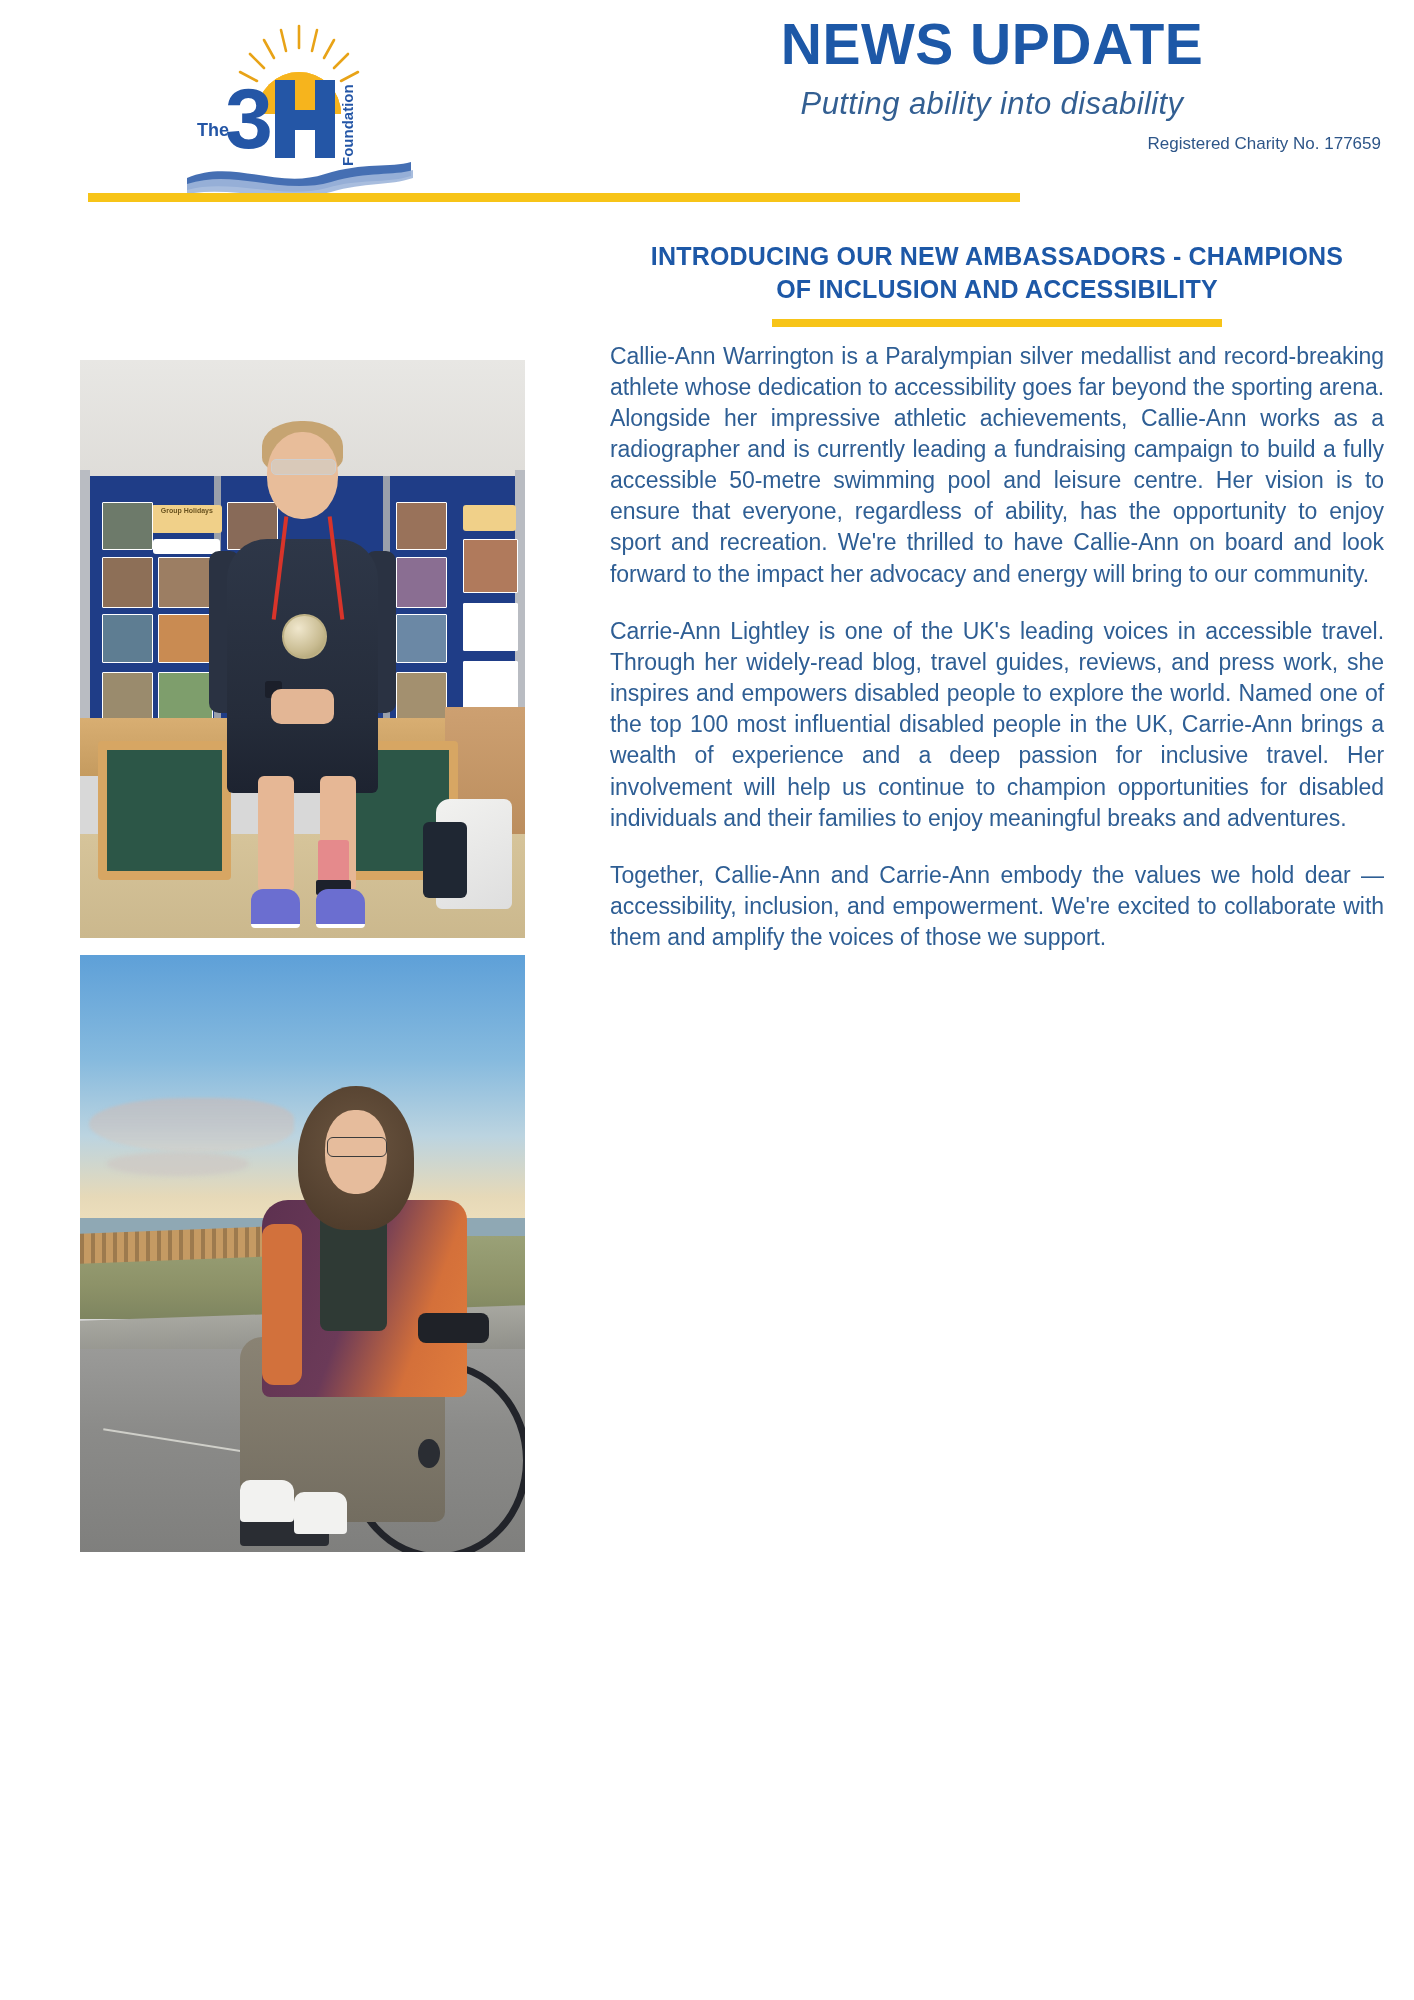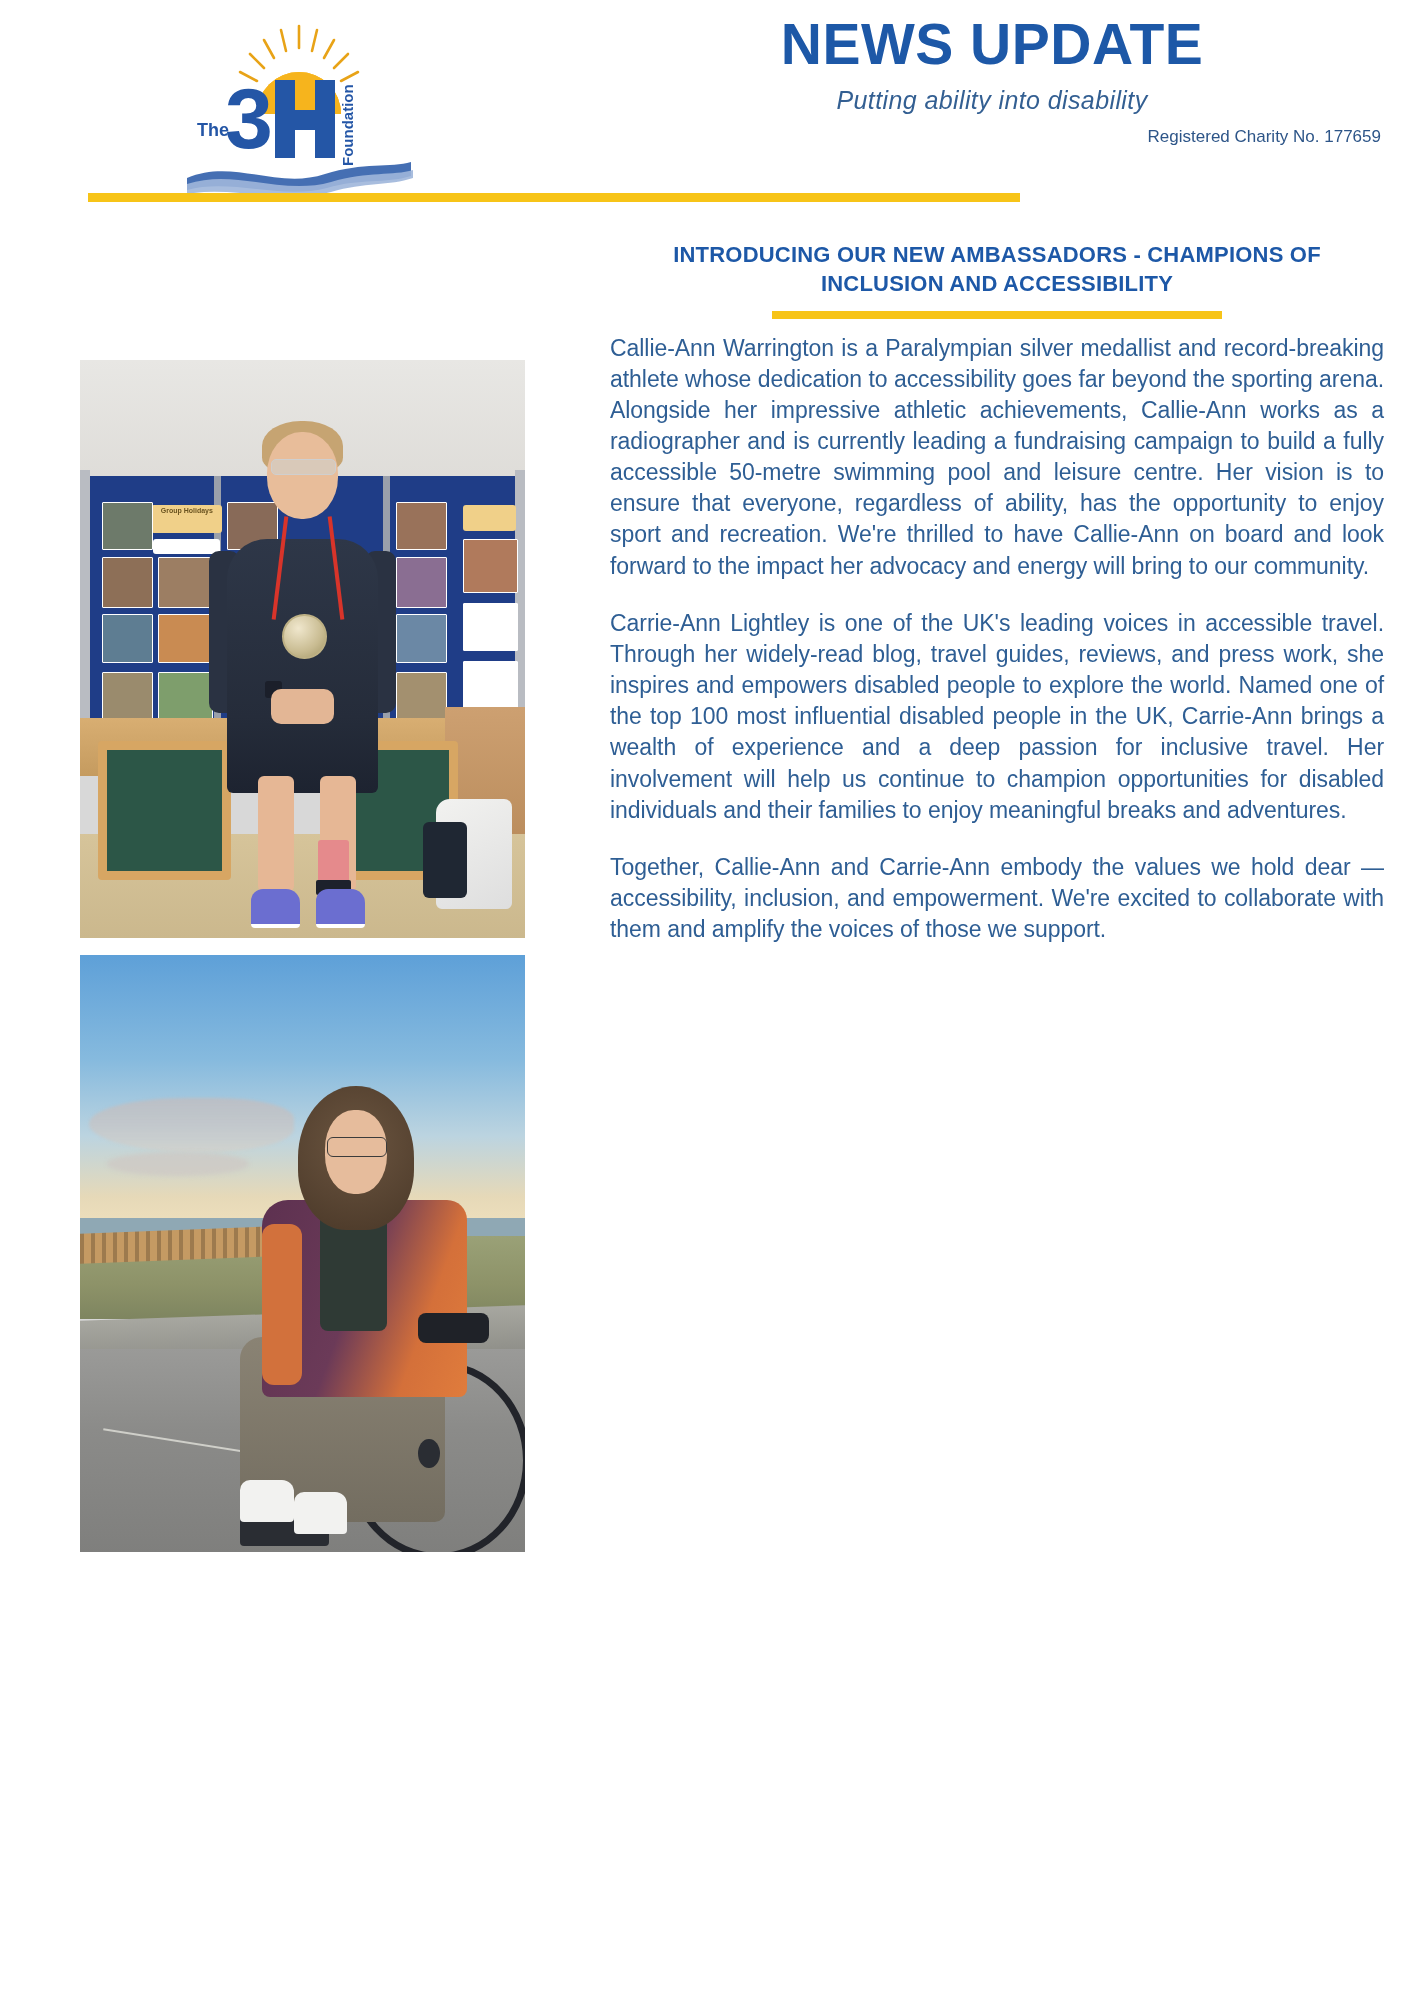--- a/index.html
+++ b/index.html
@@ -50,21 +50,21 @@
   }
   .masthead-title {
     font-size: 57px;
     font-weight: bold;
     color: #1d58a7;
     letter-spacing: 0.5px;
     line-height: 1.08;
     margin-bottom: 10px;
   }
   .tagline {
-    font-size: 25px;
+    font-size: 31px;
     font-style: italic;
     color: #335f92;
     letter-spacing: 0.4px;
     margin-bottom: 12px;
   }
   .charity-line {
     font-size: 17px;
     color: #2d5588;
     text-align: right;
     padding-right: 3px;
@@ -97,21 +97,21 @@
     padding-top: 120px;
     box-sizing: border-box;
   }
   .col-right {
     flex: 1;
     padding: 0 30px 0 10px;
     box-sizing: border-box;
   }
 
   .headline {
-    font-size: 22px;
+    font-size: 25px;
     font-weight: bold;
     color: #1d58a7;
     text-align: center;
     line-height: 1.33;
     letter-spacing: 0.2px;
     margin: 0;
     padding: 0 22px;
   }
   .rule-head-wrap {
     display: flex;

